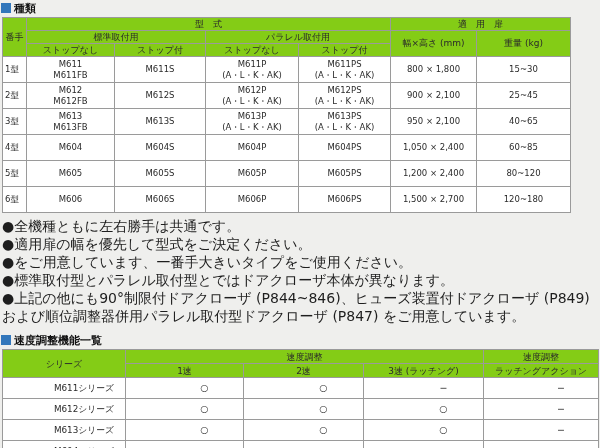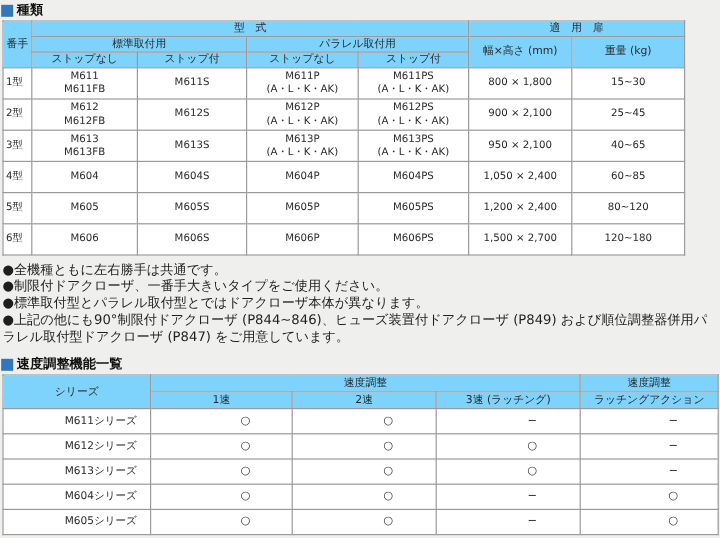--- a/index.html
+++ b/index.html
@@ -4,47 +4,47 @@
 <style>
   html,body { margin:0; padding:0; }
   body {
     width:600px; height:448px;
     background:#efefed;
     font-family:"DejaVu Sans", sans-serif;
     color:#2a2a2a;
     overflow:hidden;
   }
   .section-title {
-    display:flex; align-items:flex-end; gap:3px;
+    display:flex; align-items:flex-start; gap:3px;
     font-size:11px; font-weight:bold; color:#111;
     padding:3px 0 3px 1px; line-height:1;
   }
   .marker { width:10px; height:10px; background:#3377bb; flex:0 0 auto; }
 
   table {
     border-collapse:collapse; background:#ffffff;
     table-layout:fixed; border:1px solid #6f6f6f;
   }
   th, td {
     border:1px solid #9a9a9a;
     text-align:center; vertical-align:middle;
     font-weight:normal; white-space:pre-line;
     padding:0; overflow:hidden;
   }
-  th { background:#7dd3fc; }
+  th { background:#84cc16; }
 
   
   .t1 { width:568px; margin-left:2px; }
   .t1 th { font-size:9px; height:12px; line-height:1.15; }
   .t1 td { font-size:8.5px; height:25px; line-height:1.25; }
   .t1 td.no { text-align:left; padding-left:2px; font-size:8.5px;margin-left:32px; }
 
   
   .notes { list-style:none; margin:5px 0 0 2px; padding:0; }
-  .notes li { font-size:11px; line-height:1.28; color:#1e1e1e; }
+  .notes li { font-size:14px; line-height:1.28; color:#1e1e1e; }
 
   
   .t2-wrap { margin-top:7px; }
   .t2 { width:596px; margin-left:2px; }
   .t2 th { font-size:9px; height:13px; line-height:1.15; }
   .t2 td { font-size:9.5px; height:20px; line-height:1.1;padding-left:40px; }
   .t2 td.series { font-size:8.8px; }
 </style>
 </head>
 <body>
@@ -145,21 +145,22 @@
       <td>M606P</td>
       <td>M606PS</td>
       <td>1,500 × 2,700</td>
       <td>120~180</td>
     </tr>
   </tbody>
 </table>
 
 <ul class="notes">
   <li>●全機種ともに左右勝手は共通です。</li>
-  <li>●制限付ドアクローザ、一番手大きいタイプをご使用ください。</li>
+  <li>●適用扉の幅を優先して型式をご決定ください。</li>
+  <li>●をご用意しています、一番手大きいタイプをご使用ください。</li>
   <li>●標準取付型とパラレル取付型とではドアクローザ本体が異なります。</li>
   <li>●上記の他にも90°制限付ドアクローザ (P844~846)、ヒューズ装置付ドアクローザ (P849) および順位調整器併用パラレル取付型ドアクローザ (P847) をご用意しています。</li>
 </ul>
 
 <div class="t2-wrap">
   <div class="section-title">
     <span class="marker"></span>
     <span>速度調整機能一覧</span>
   </div>
 

